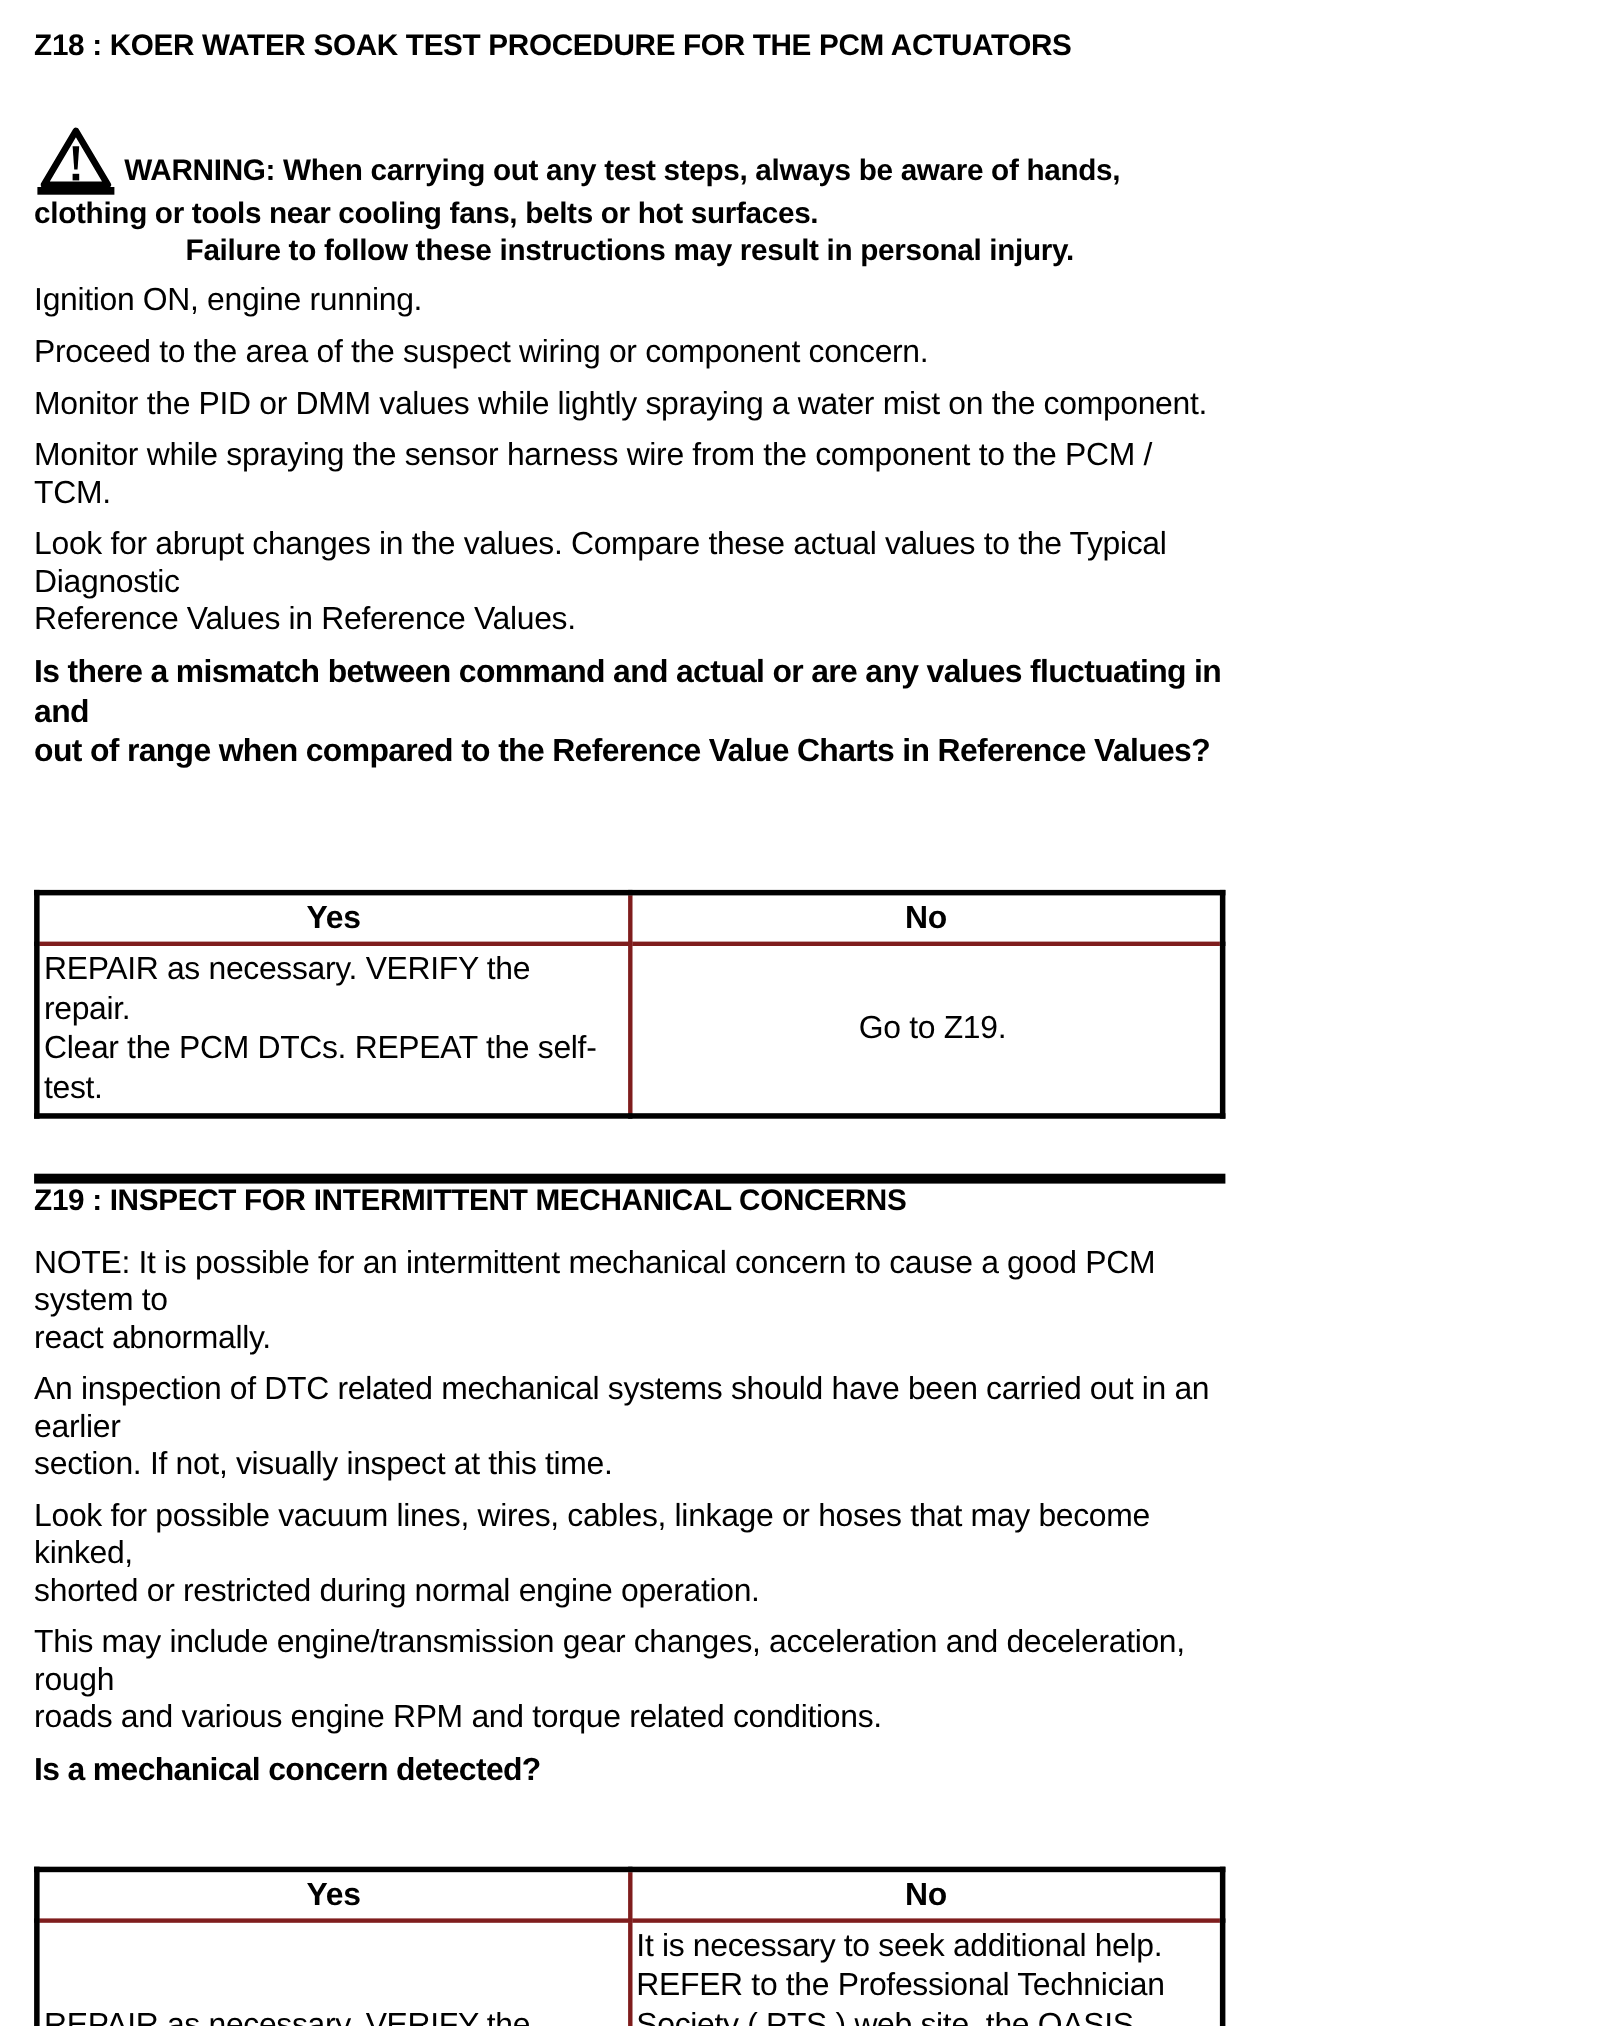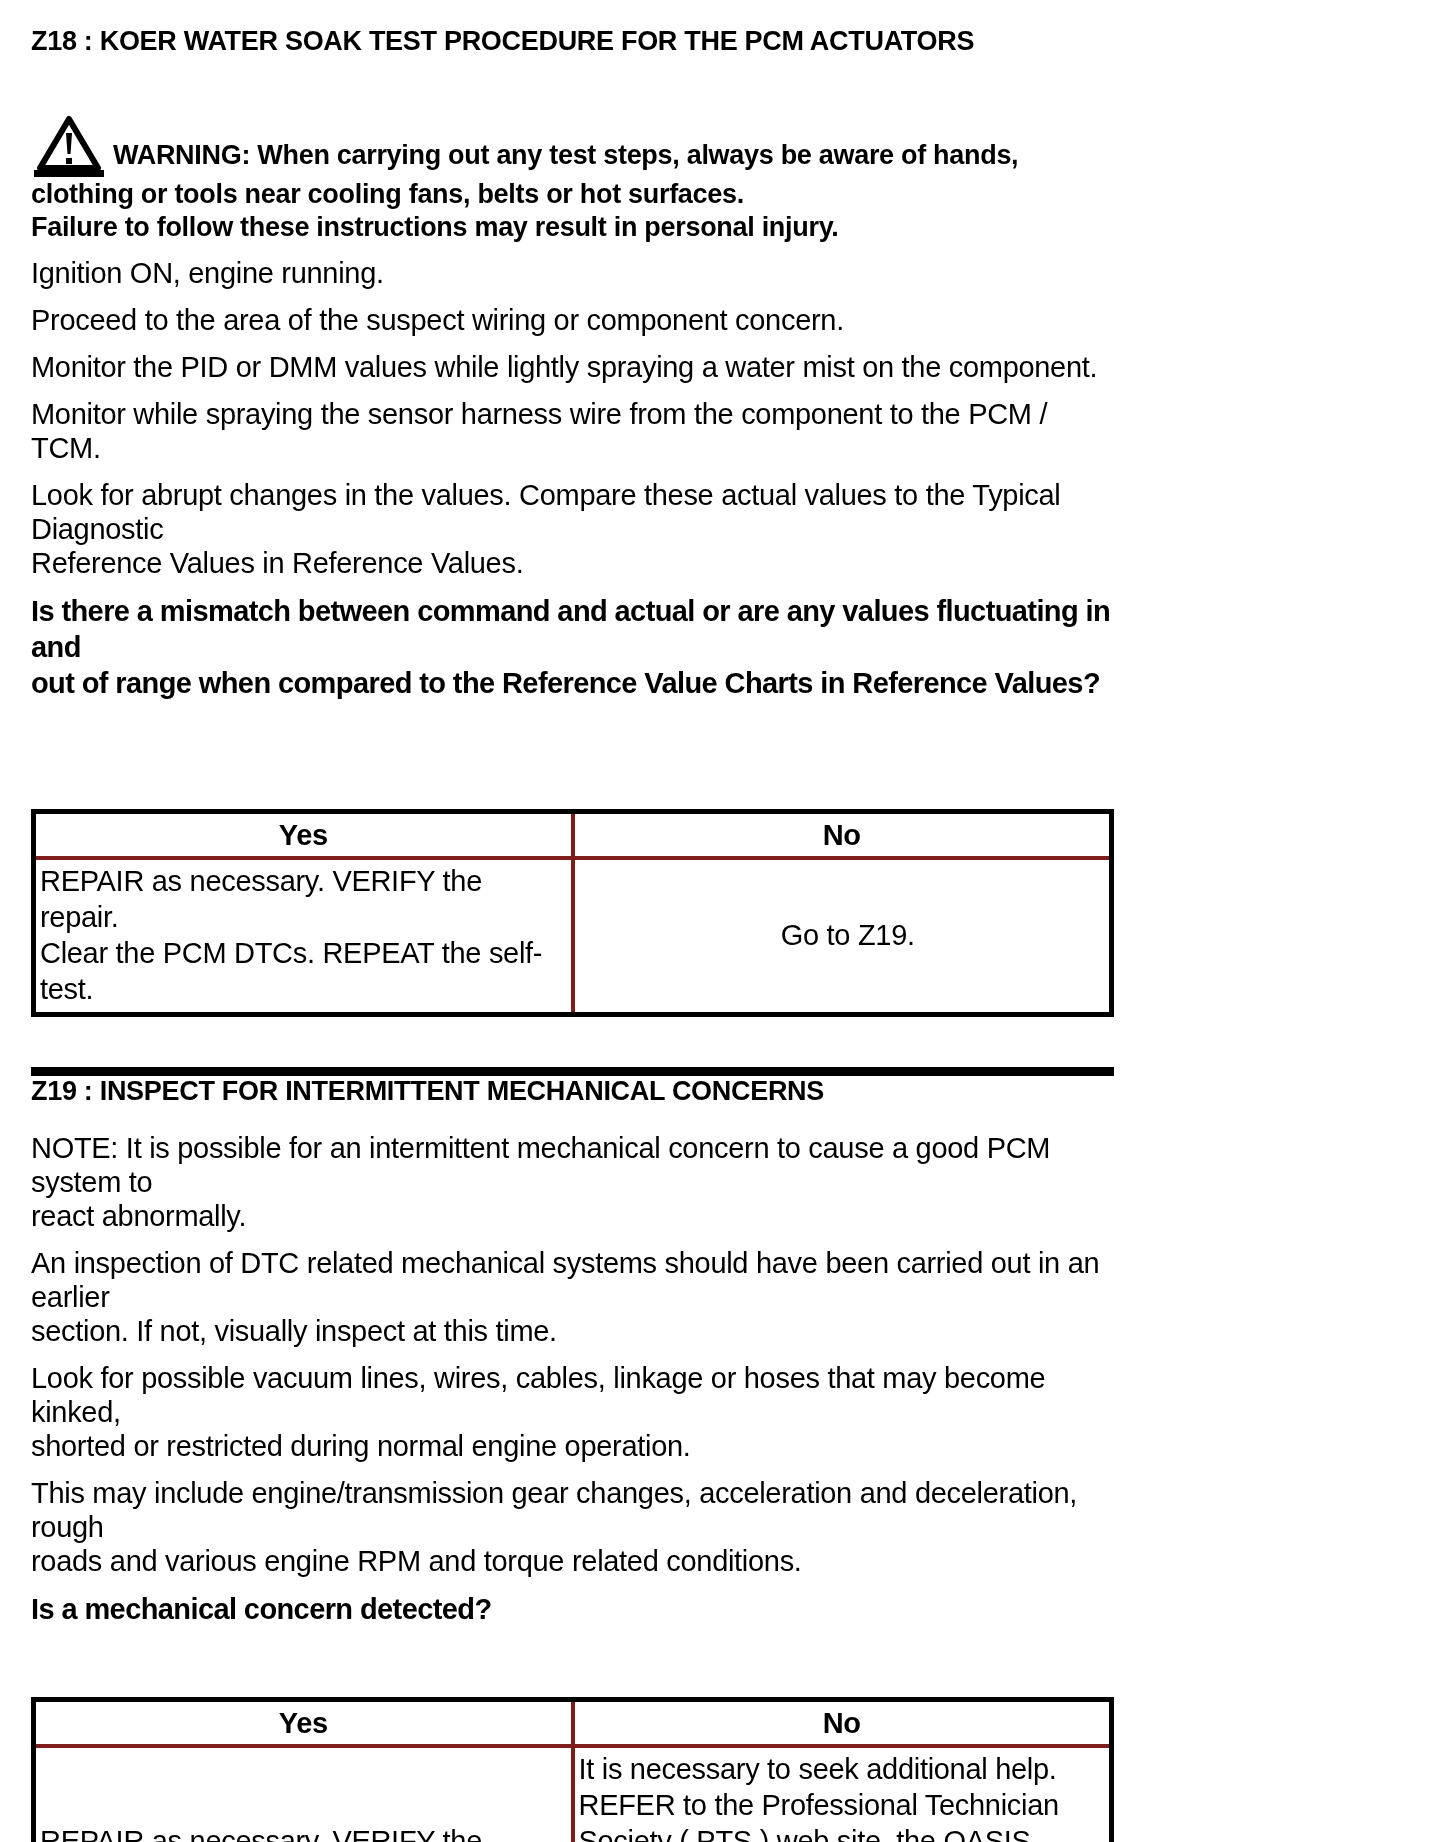--- a/index.html
+++ b/index.html
@@ -44,20 +44,21 @@
     line-height: 34px;
     margin: 12px 0 13px 0;
     white-space: pre-line;
   }
   p.warning-cont {
     font-size: 27px;
     font-weight: bold;
     line-height: 33px;
     margin: 0 0 10px 0;
     white-space: pre-line;
+    text-align: center;
   }
   p.question {
     font-size: 29px;
     font-weight: bold;
     line-height: 36px;
     margin: 4px 0 0 0;
     white-space: pre-line;
     letter-spacing: -0.6px;
   }
   table.decision-table {

